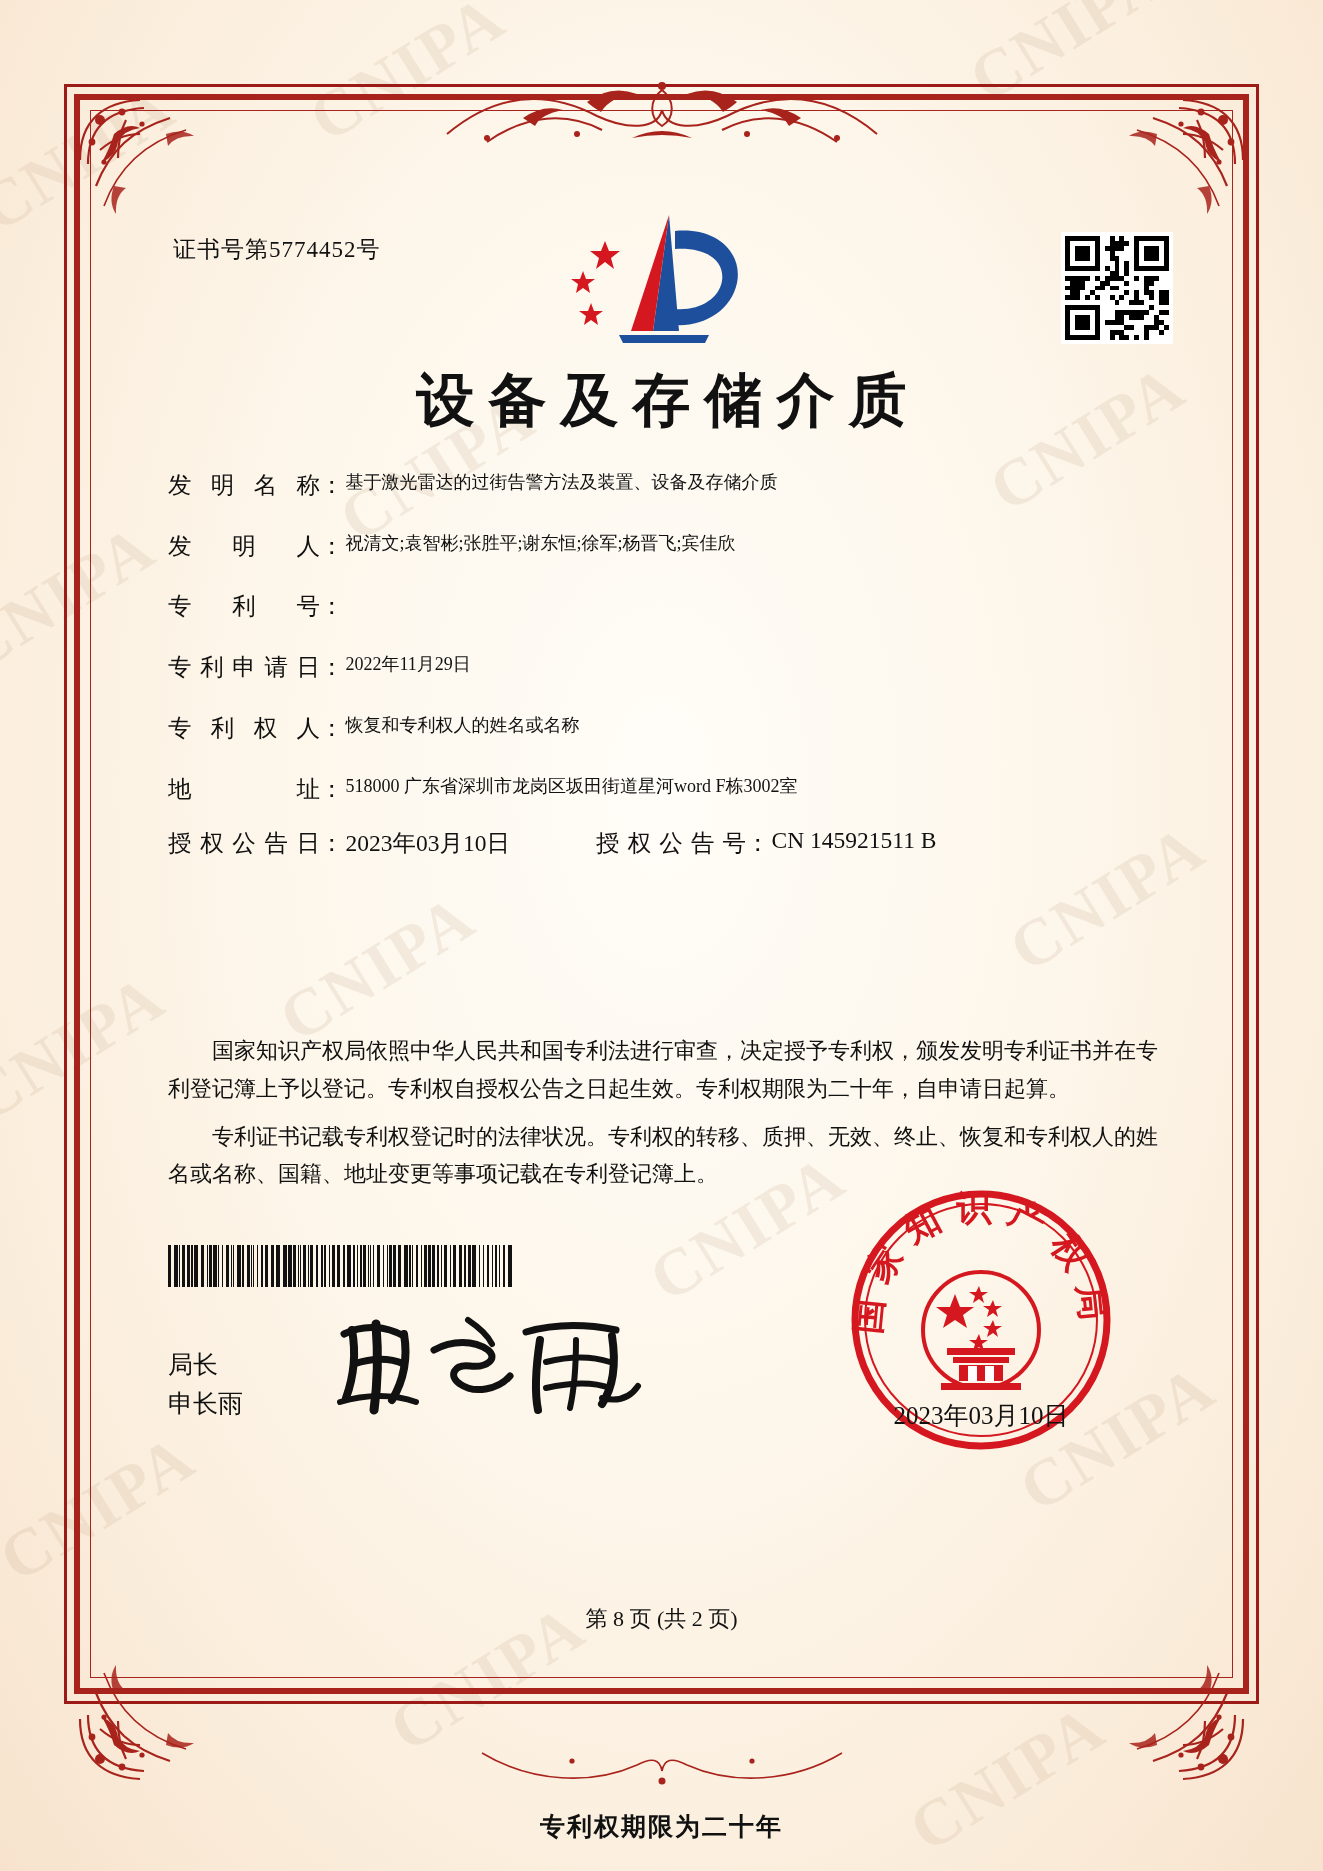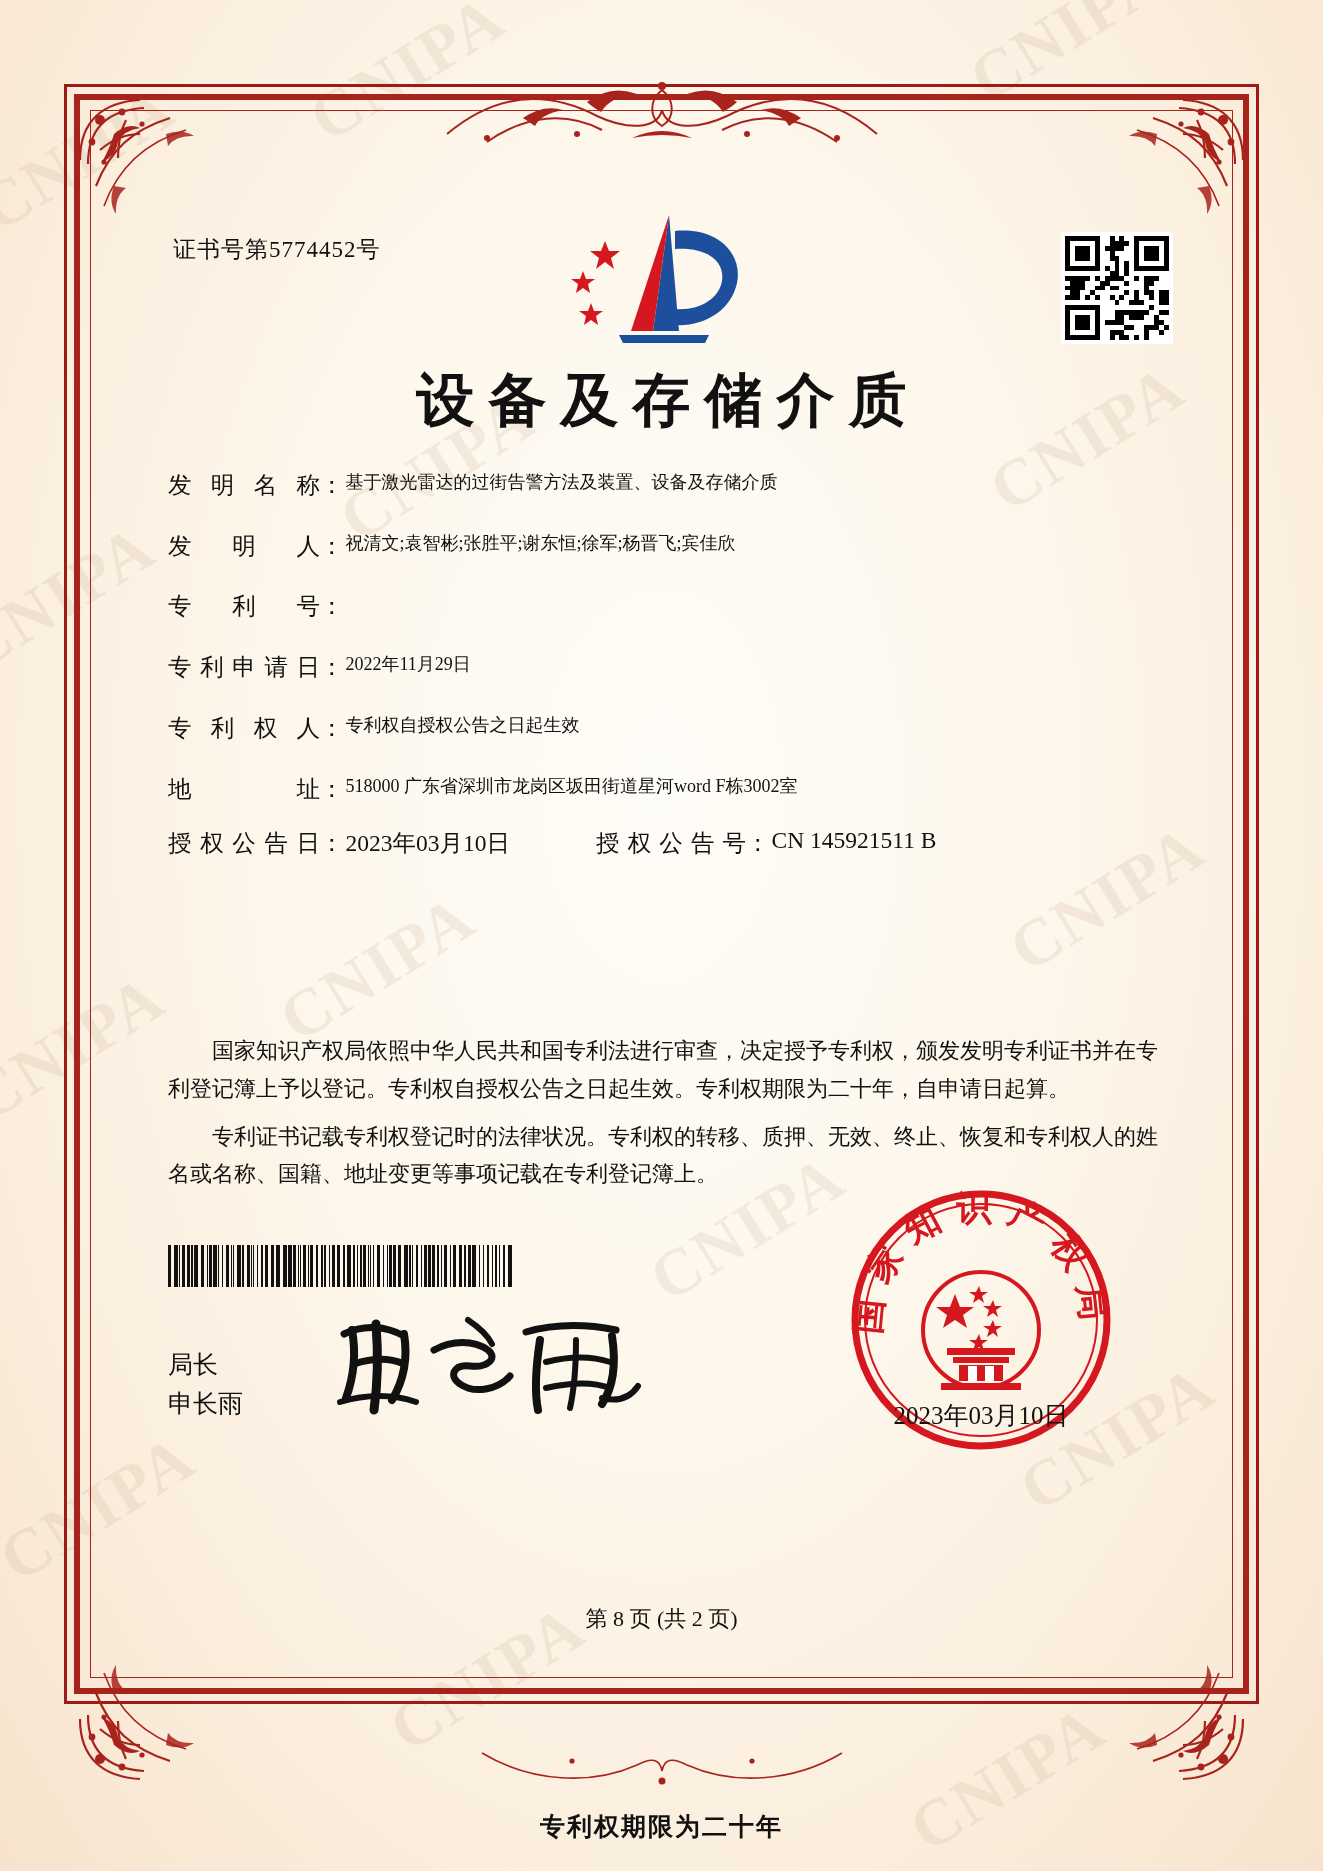--- a/index.html
+++ b/index.html
@@ -969,21 +969,21 @@
       </div>
 
       <div class="field">
         <div class="f-label">
           <span>专</span>
           <span>利</span>
           <span>权</span>
           <span>人</span>
         </div>
         <div class="f-colon">：</div>
-        <div class="f-value">专利权自授权公告之日起生效</div>
+        <div class="f-value">恢复和专利权人的姓名或名称</div>
       </div>
 
       <div class="field" style="margin-bottom:22px;">
         <div class="f-label">
           <span>地</span>
           <span>址</span>
         </div>
         <div class="f-colon">：</div>
         <div class="f-value" style="max-width:720px;">518000 广东省深圳市龙岗区坂田街道星河word F栋3002室</div>
       </div>

